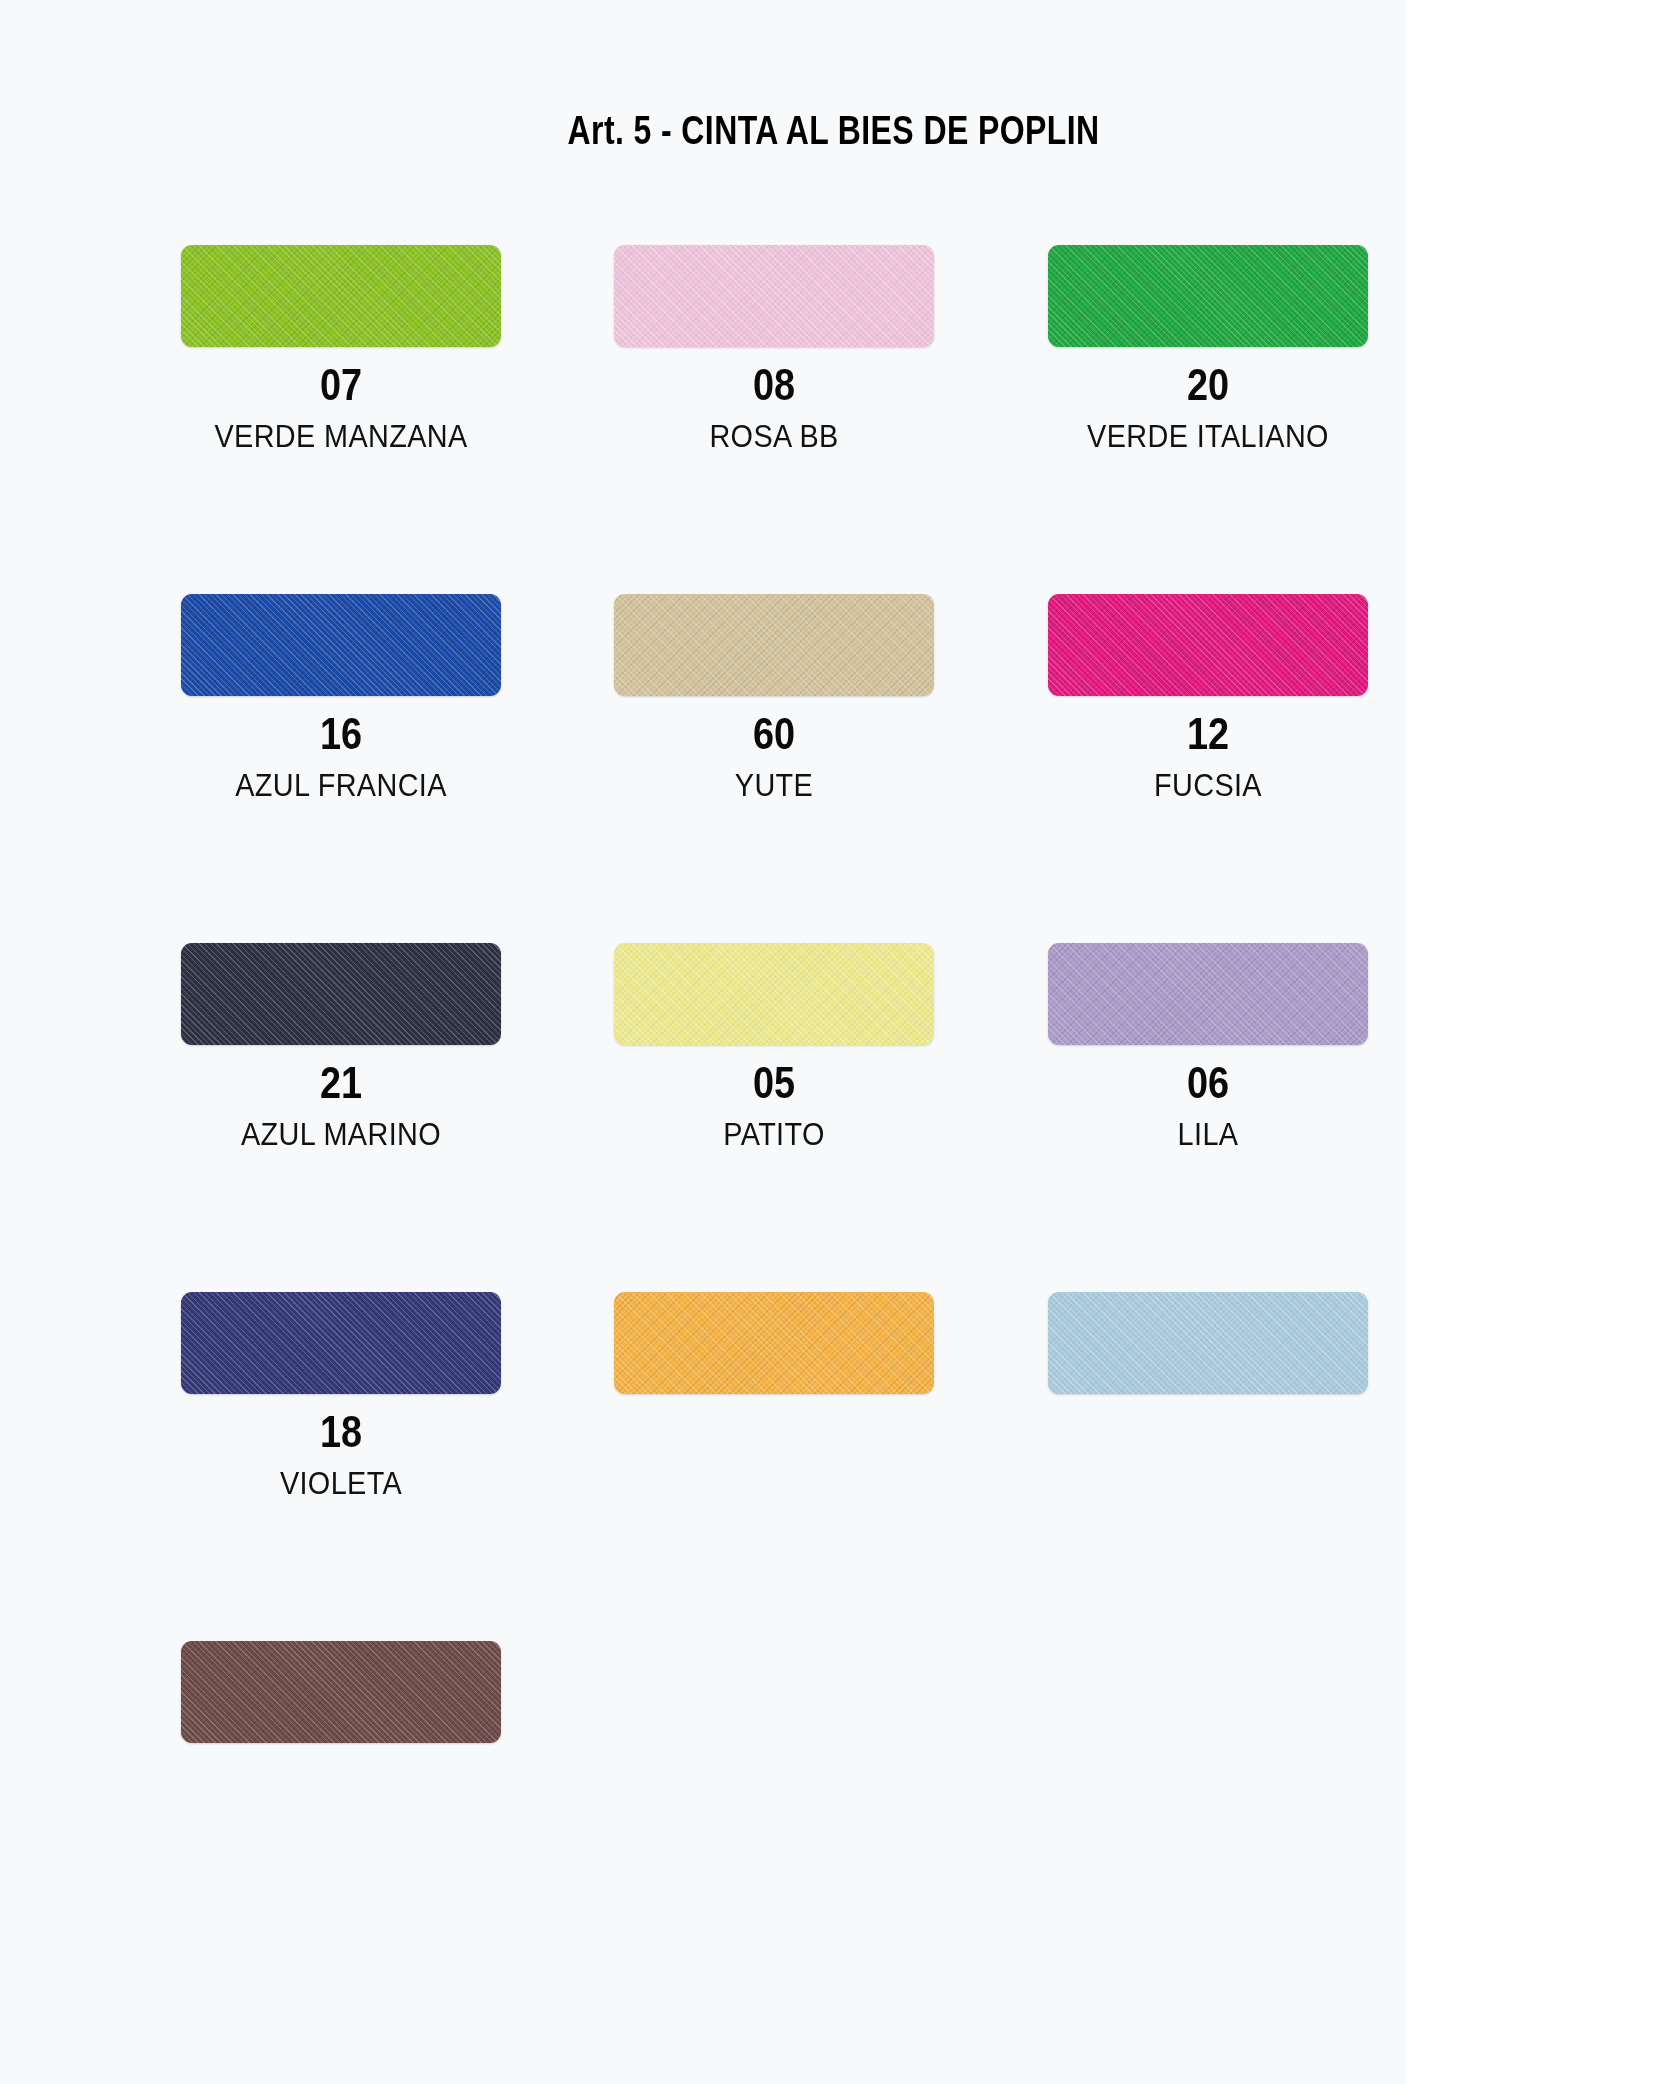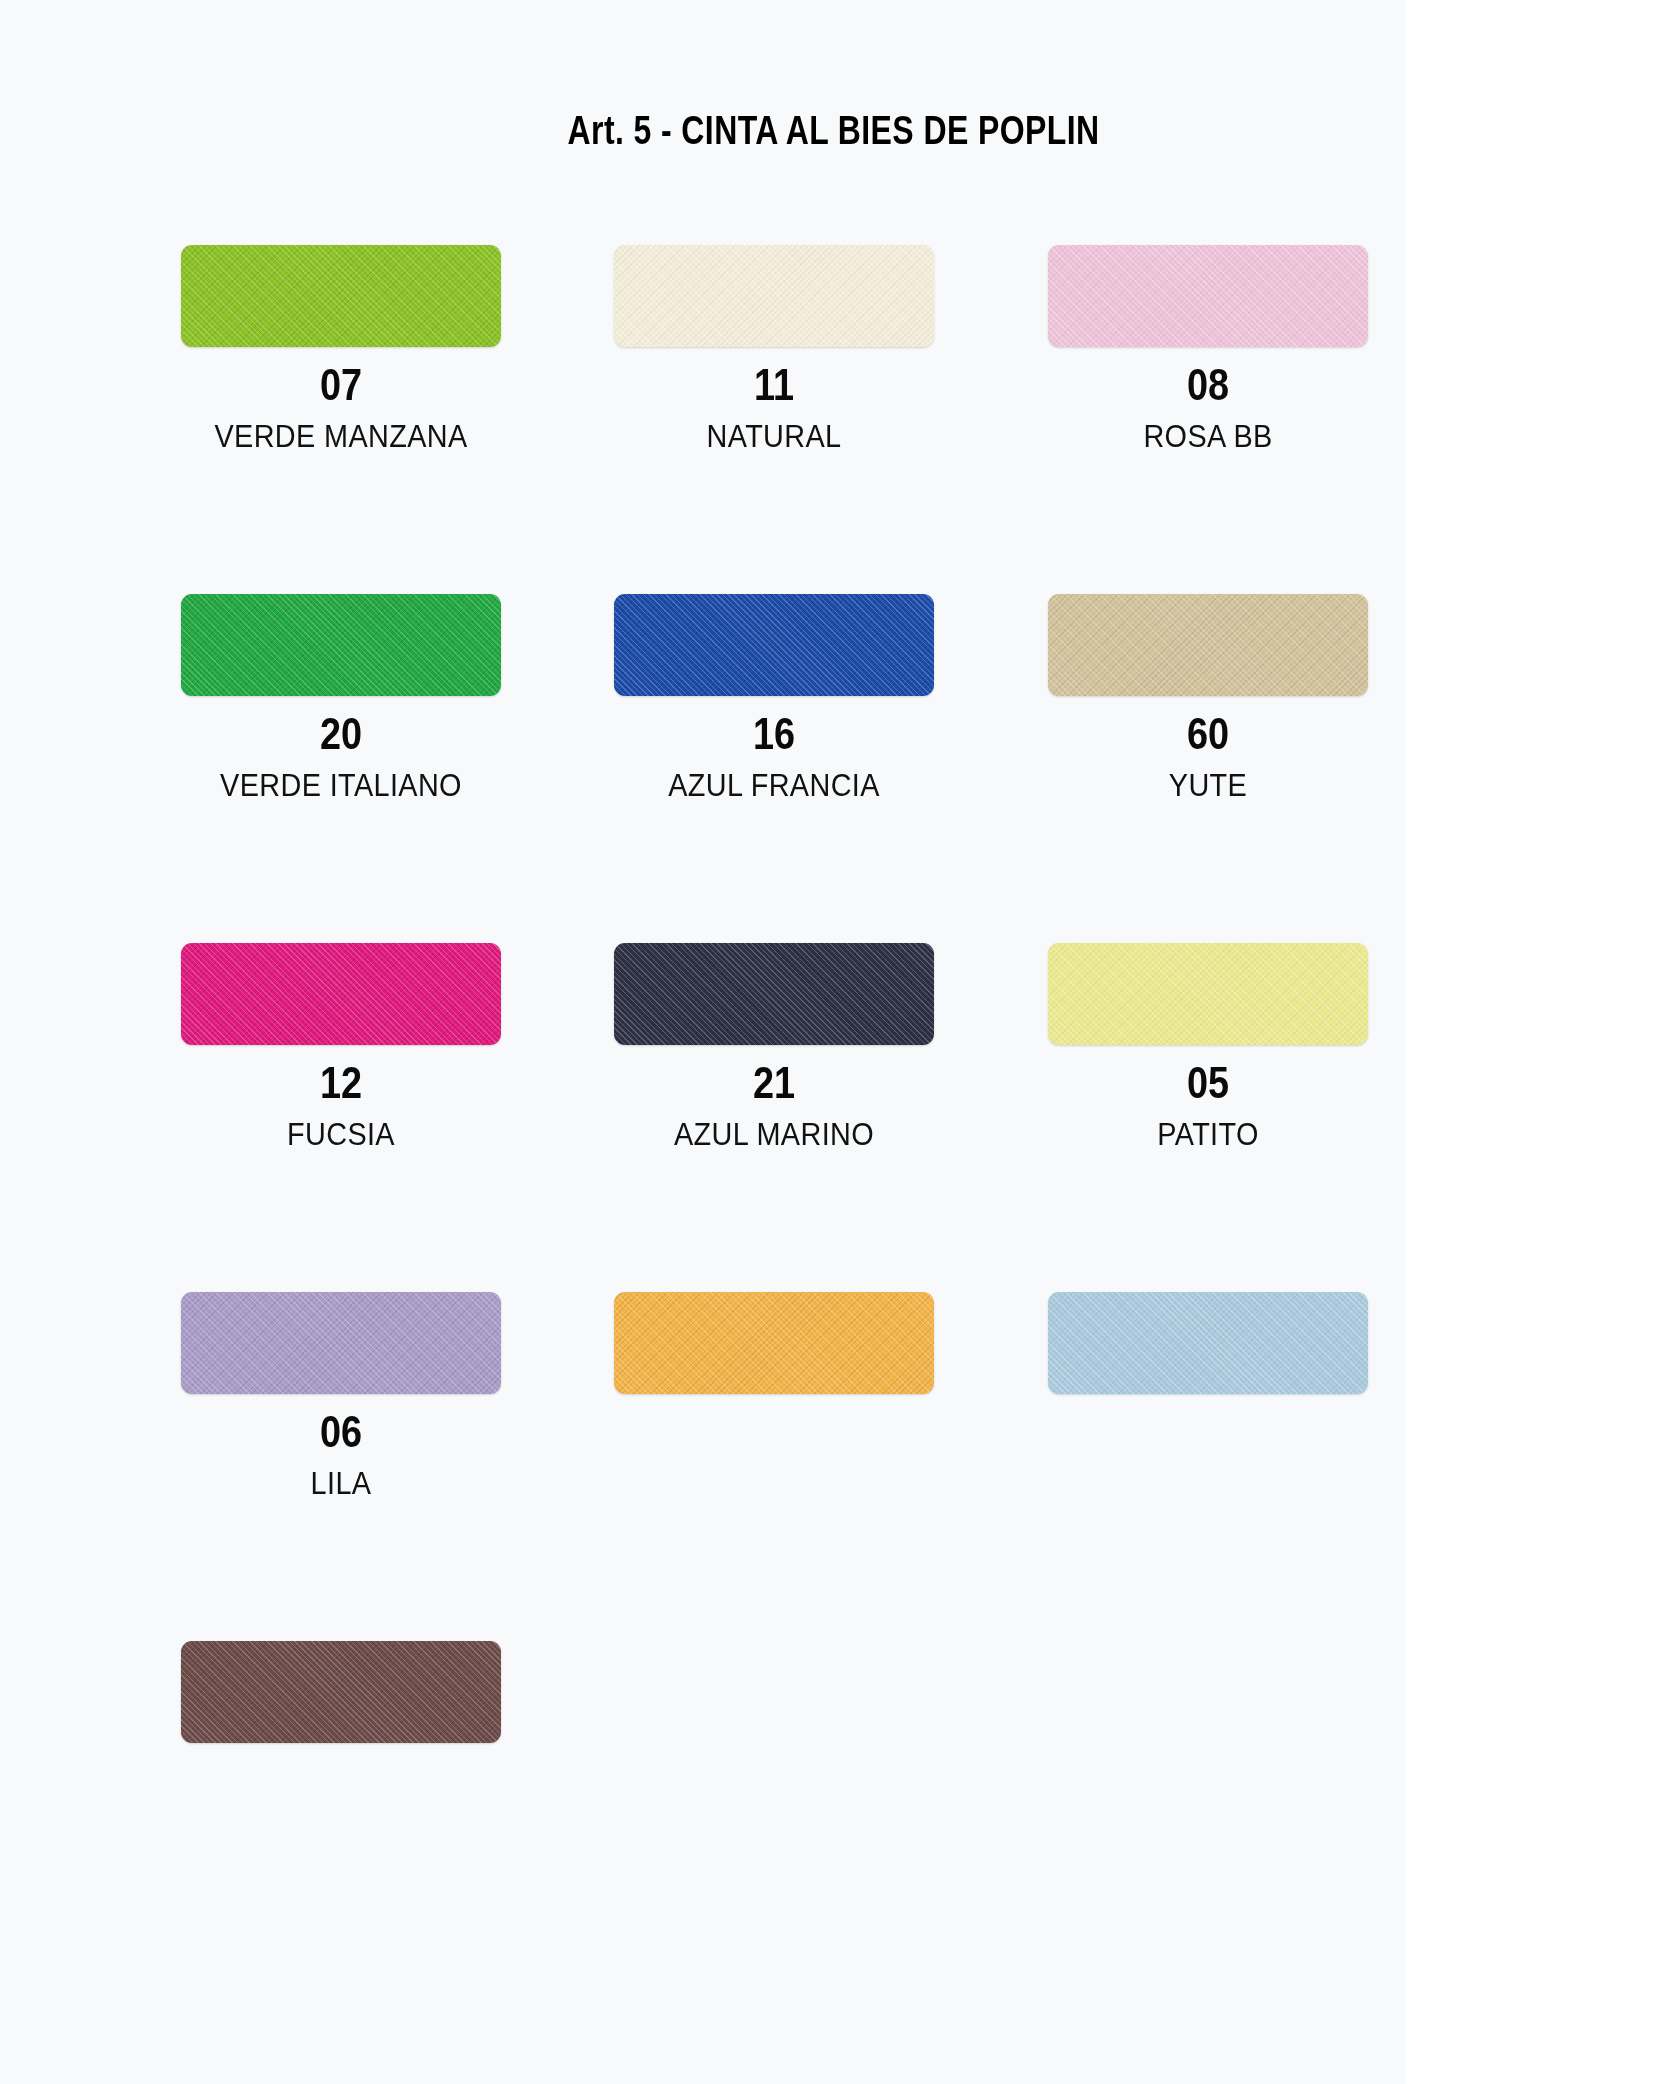--- a/index.html
+++ b/index.html
@@ -126,27 +126,20 @@
   <div id="grid">
       <div class="cell">
         <div class="swatch-wrap">
           <div class="swatch" style="background: rgb(140, 194, 38);"></div>
         </div>
         <div class="code">07</div>
         <div class="name">VERDE MANZANA</div>
       </div>
       <div class="cell">
         <div class="swatch-wrap">
-          <div class="swatch pale" style="background: rgb(242, 236, 217);"></div>
-        </div>
-        <div class="code">11</div>
-        <div class="name">NATURAL</div>
-      </div>
-      <div class="cell">
-        <div class="swatch-wrap">
           <div class="swatch pale" style="background: rgb(238, 195, 217);"></div>
         </div>
         <div class="code">08</div>
         <div class="name">ROSA BB</div>
       </div>
       <div class="cell">
         <div class="swatch-wrap">
           <div class="swatch" style="background: rgb(34, 168, 66);"></div>
         </div>
         <div class="code">20</div>
@@ -189,20 +182,27 @@
       </div>
       <div class="cell">
         <div class="swatch-wrap">
           <div class="swatch" style="background: rgb(172, 156, 201);"></div>
         </div>
         <div class="code">06</div>
         <div class="name">LILA</div>
       </div>
       <div class="cell">
         <div class="swatch-wrap">
+          <div class="swatch" style="background: rgb(53, 57, 120);"></div>
+        </div>
+        <div class="code">18</div>
+        <div class="name">VIOLETA</div>
+      </div>
+      <div class="cell">
+        <div class="swatch-wrap">
           <div class="swatch" style="background: rgb(245, 180, 73);"></div>
         </div>
       </div>
       <div class="cell">
         <div class="swatch-wrap">
           <div class="swatch pale" style="background: rgb(169, 201, 221);"></div>
         </div>
       </div>
       <div class="cell">
         <div class="swatch-wrap">

